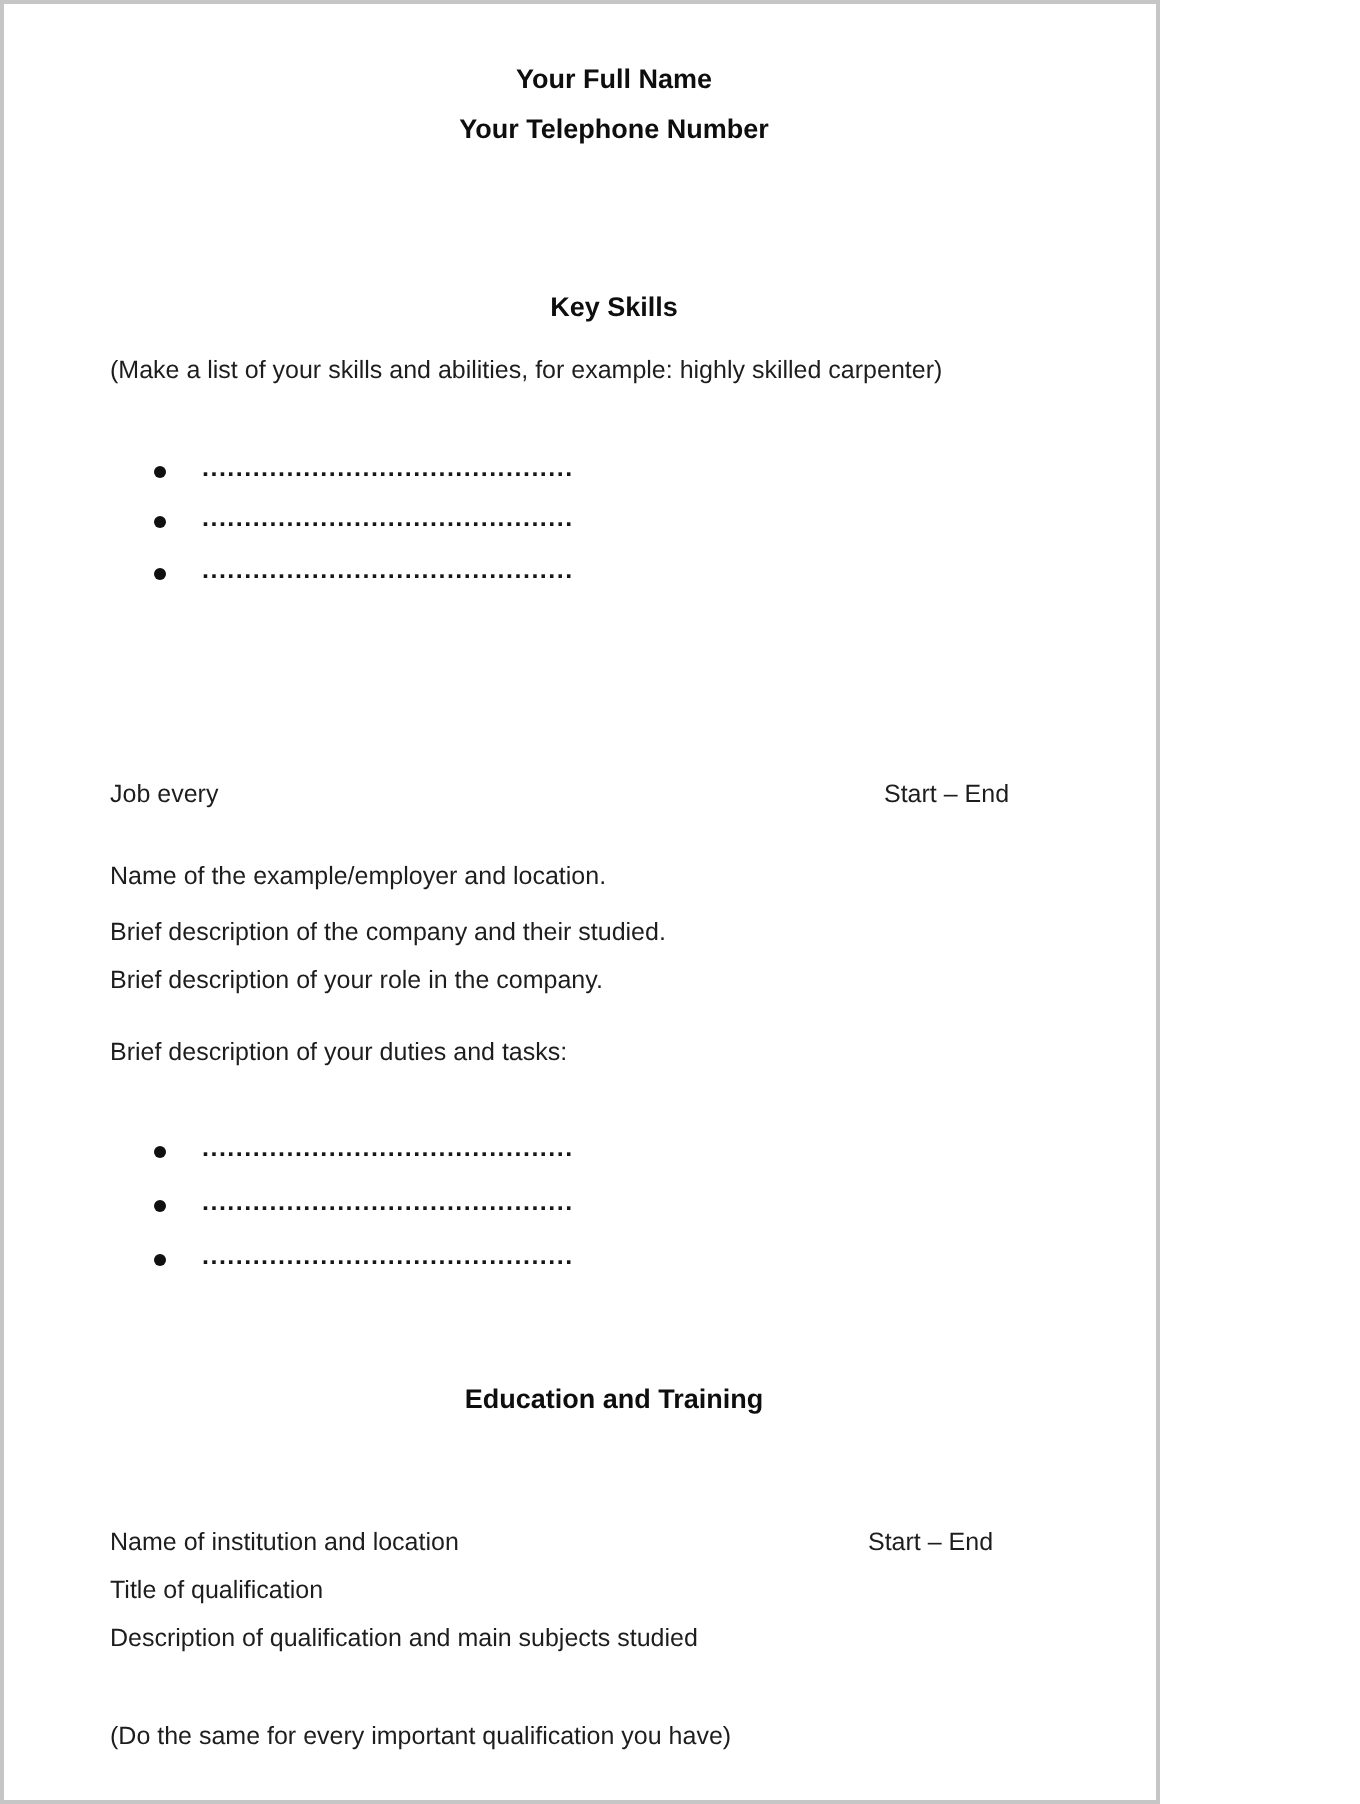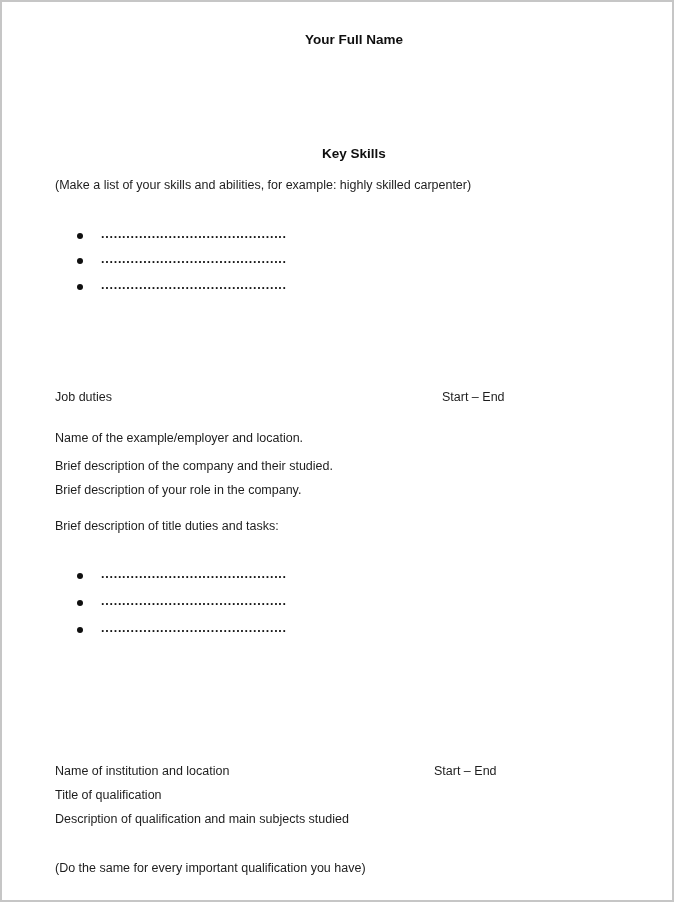--- a/index.html
+++ b/index.html
@@ -1,18 +1,18 @@
 <!DOCTYPE html>
 <html><head>
 <meta charset="utf-8">
 <style>
   html,body{margin:0;padding:0;background:#ffffff;}
   .page{
     position:relative;
-    width:674px;
+    width:580px;
     height:902px;
     box-sizing:border-box;
     background:#ffffff;
     border:2px solid #c6c6c6;
     font-family:"Liberation Sans","DejaVu Sans",sans-serif;
     color:#1d1d1d;
     overflow:hidden;
   }
   .line{
     position:absolute;
@@ -48,20 +48,21 @@
     font-weight:700;letter-spacing:0.75px;
     color:#161616;white-space:nowrap;
   }
 </style>
 </head>
 <body>
 
 <div class="page">
 
   <div class="heading" style="top:29px">Your Full Name</div>
+  <div class="heading" style="top:54px">Your Telephone Number</div>
 
   <div class="heading" style="top:143px">Key Skills</div>
   <div class="line" style="top:175px">
     <span class="lt">(Make a list of your skills and abilities, for example: highly skilled carpenter)</span>
   </div>
 
   <div class="bullet-row" style="top:226px">
     <span class="bullet-dot"></span>
     <span class="leader">............................................</span>
   </div>
@@ -69,51 +70,52 @@
     <span class="bullet-dot"></span>
     <span class="leader">............................................</span>
   </div>
   <div class="bullet-row" style="top:277px">
     <span class="bullet-dot"></span>
     <span class="leader">............................................</span>
   </div>
 
 
   <div class="line" style="top:387px">
-    <span class="lt">Job duties</span>
+    <span class="lt">Job every</span>
     <span class="dcol-emp">Start – End</span>
   </div>
 
   <div class="line" style="top:428px">
     <span class="lt">Name of the example/employer and location.</span>
   </div>
   <div class="line" style="top:456px">
     <span class="lt">Brief description of the company and their studied.</span>
   </div>
   <div class="line" style="top:480px">
     <span class="lt">Brief description of your role in the company.</span>
   </div>
 
   <div class="line" style="top:516px">
-    <span class="lt">Brief description of title duties and tasks:</span>
+    <span class="lt">Brief description of your duties and tasks:</span>
   </div>
 
   <div class="bullet-row" style="top:566px">
     <span class="bullet-dot"></span>
     <span class="leader">............................................</span>
   </div>
   <div class="bullet-row" style="top:593px">
     <span class="bullet-dot"></span>
     <span class="leader">............................................</span>
   </div>
   <div class="bullet-row" style="top:620px">
     <span class="bullet-dot"></span>
     <span class="leader">............................................</span>
   </div>
 
+  <div class="heading" style="top:689px">Education and Training</div>
 
   <div class="line" style="top:761px">
     <span class="lt">Name of institution and location</span>
     <span class="dcol-edu">Start – End</span>
   </div>
 
   <div class="line" style="top:785px">
     <span class="lt">Title of qualification</span>
   </div>
   <div class="line" style="top:809px">

